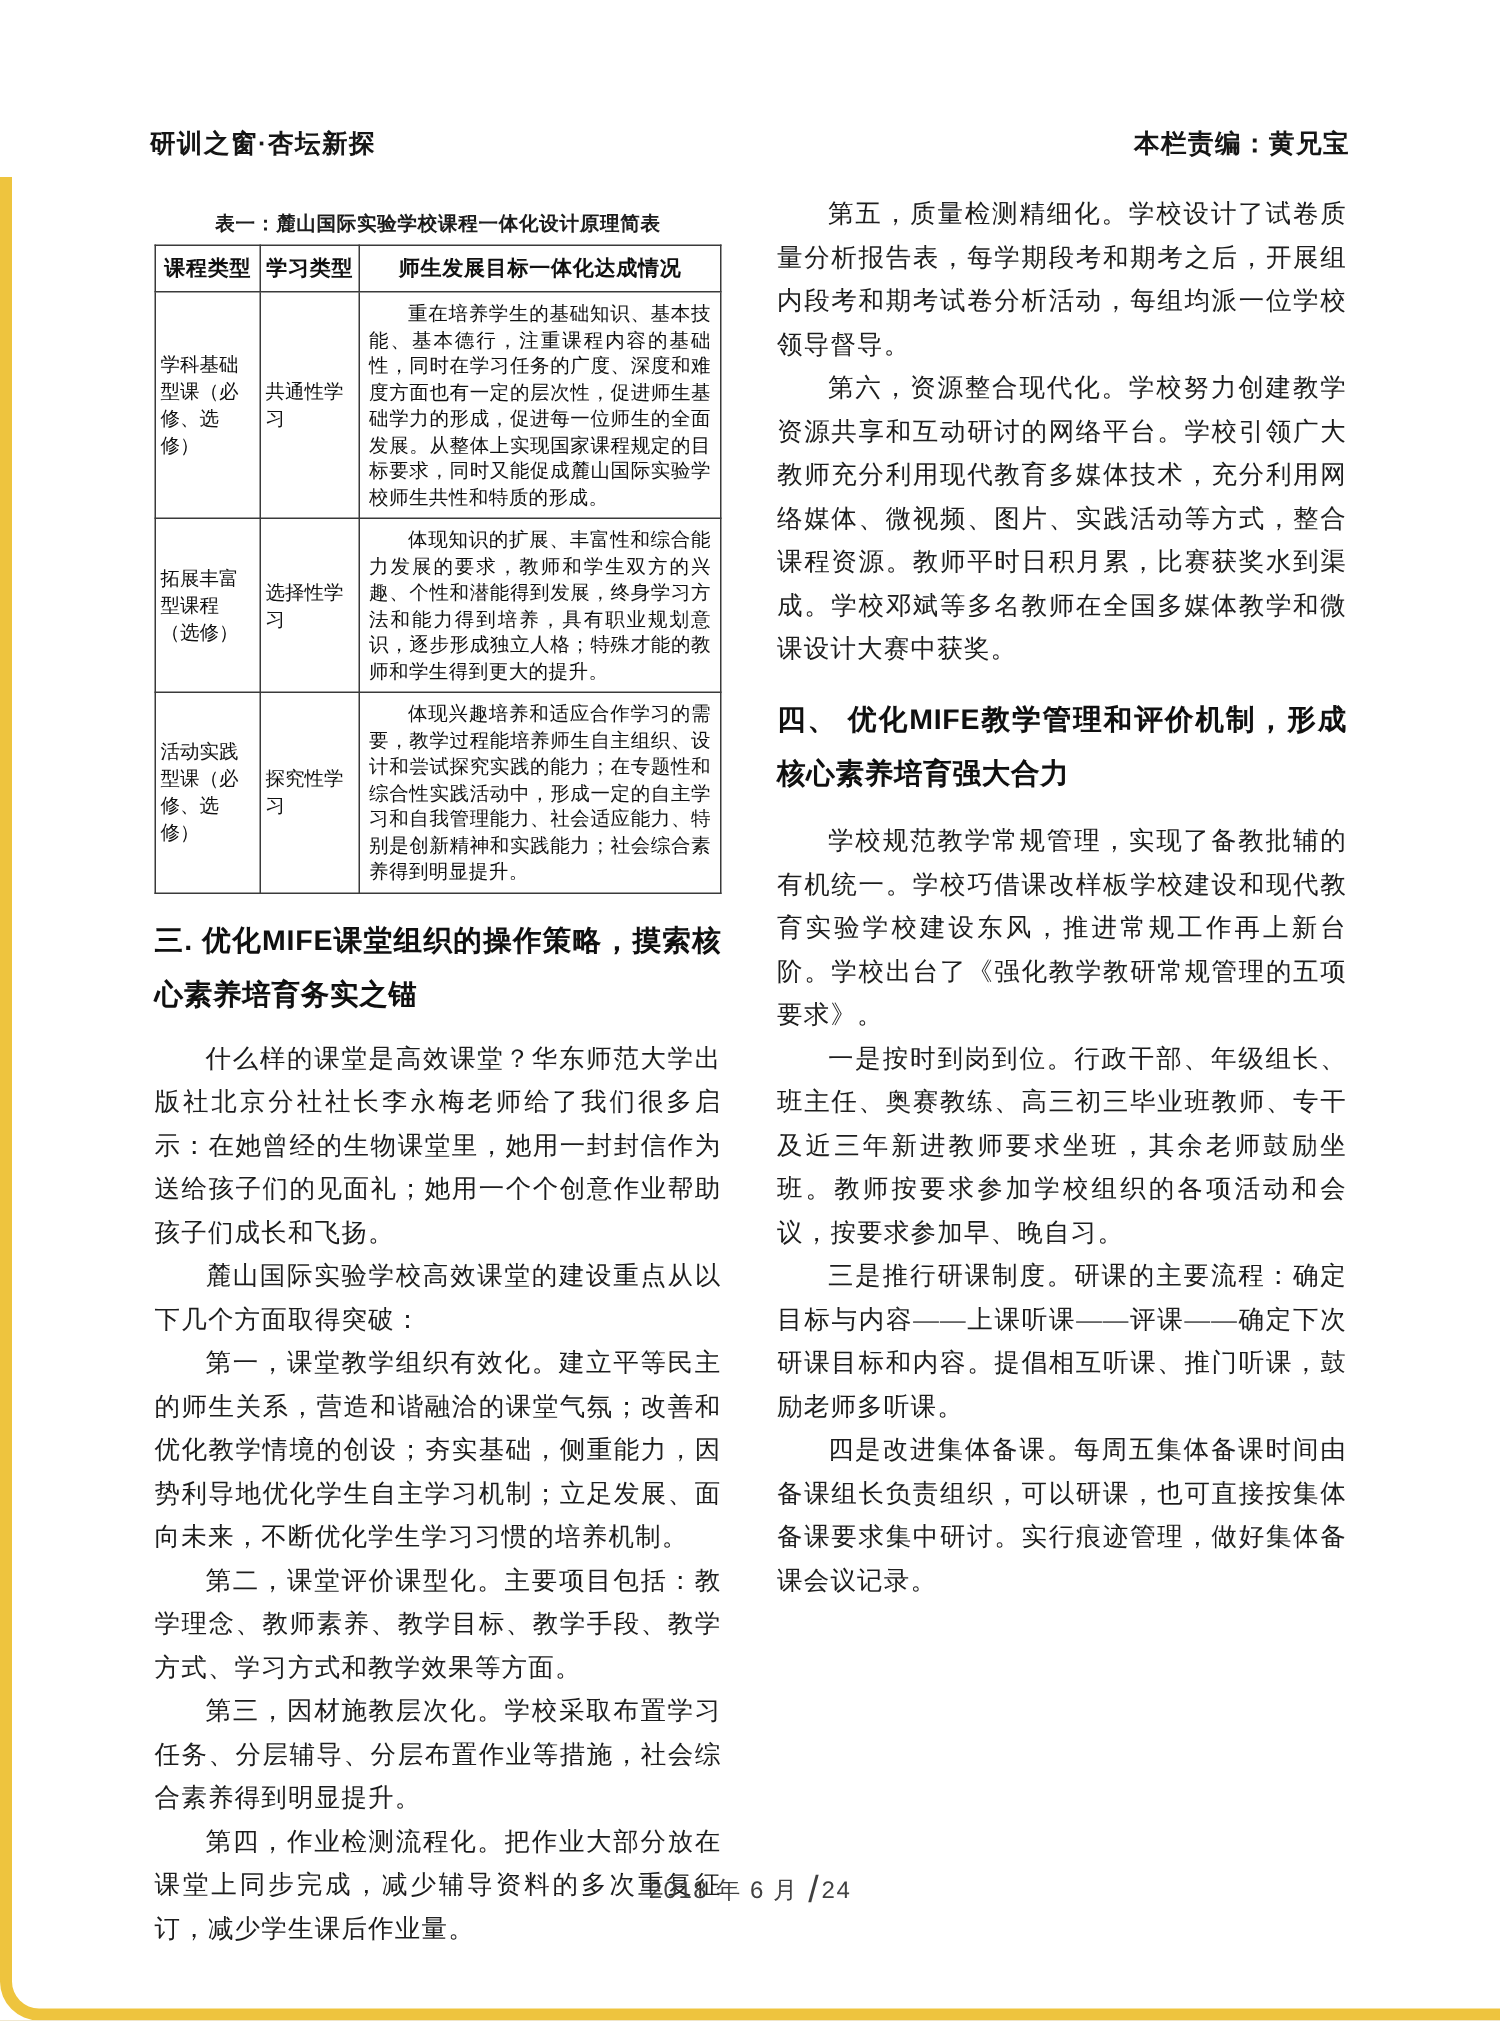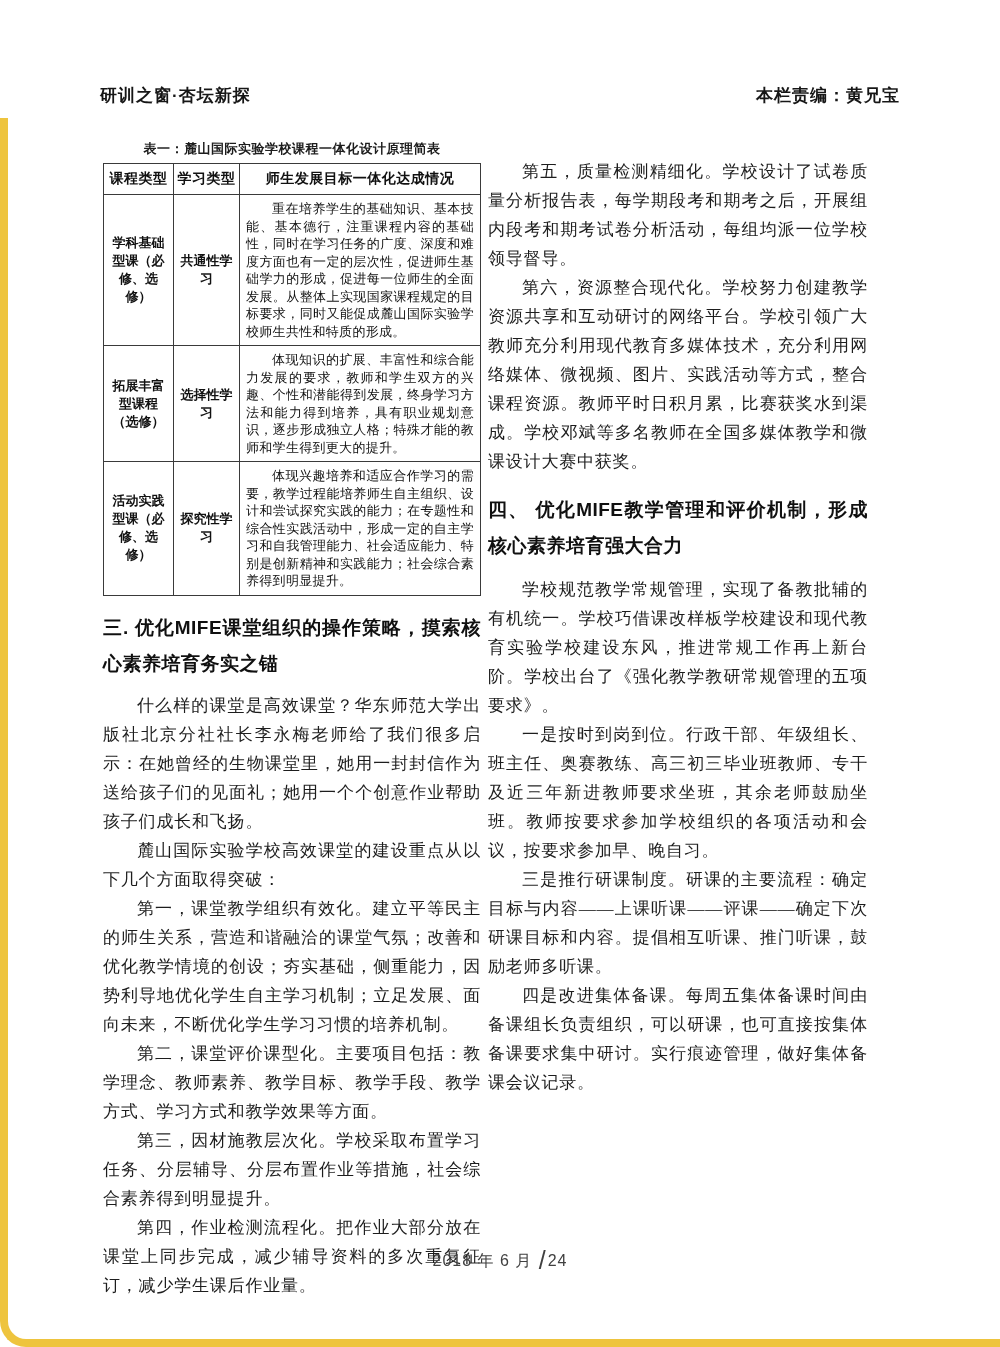--- a/index.html
+++ b/index.html
@@ -21,37 +21,37 @@
     pointer-events:none;
   }
   .page-header {
     position:absolute; top:84px; left:100px; width:800px;
     display:flex; justify-content:space-between; align-items:baseline;
     font-family:"Liberation Sans", sans-serif;
     font-weight:bold; font-size:17px; letter-spacing:1px; color:#161616;
   }
   .col { position:absolute; }
   .col-left  { left:103px; top:140px; width:378px; }
-  .col-right { left:488px; top:128px; width:380px;margin-top:29px; }
+  .col-right { left:518px; top:128px; width:380px; }
 
   .table-caption {
     font-size:13px; font-weight:bold; text-align:center;
     margin:0 0 5px 0; letter-spacing:0.5px;
   }
   table.curriculum {
     width:100%; border-collapse:collapse; table-layout:fixed;
     font-size:13px; color:#111;
   }
   table.curriculum th, table.curriculum td { border:1px solid #3a3a3a; }
   table.curriculum th {
     font-family:"Liberation Sans", sans-serif;
     font-size:14px; font-weight:bold; padding:6px 1px; letter-spacing:0.5px;
   }
   col.c1 { width:70px; } col.c2 { width:66px; }
-  td.center { text-align:center; vertical-align:middle; padding:4px 3px; line-height:18px;font-weight:bold; }
+  td.center { vertical-align:middle; padding:4px 3px; line-height:18px; }
   td.desc   { padding:5px 6px; text-align:justify; text-indent:2em; line-height:17.5px; vertical-align:top; letter-spacing:0.3px; }
 
   h2.section {
     font-family:"Liberation Sans", sans-serif;
     font-size:19px; font-weight:bold; line-height:36px;
     margin:14px 0 9px 0; text-align:justify; color:#101010; letter-spacing:0.5px;
   }
   .col-right h2.section { margin:16px 0 11px 0; }
   p.body {
     font-size:17px; line-height:29px; margin:0;

